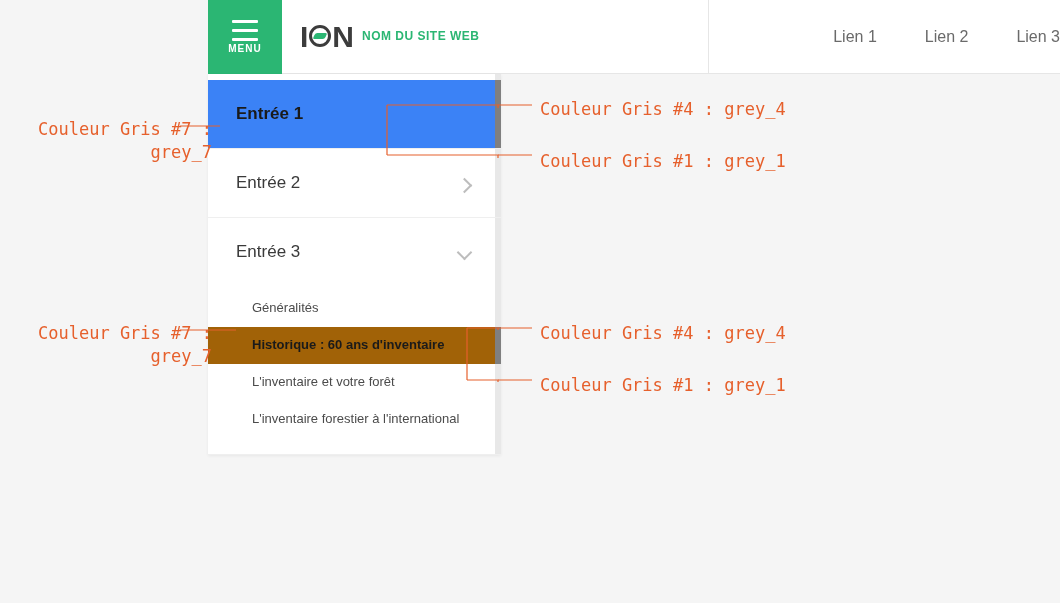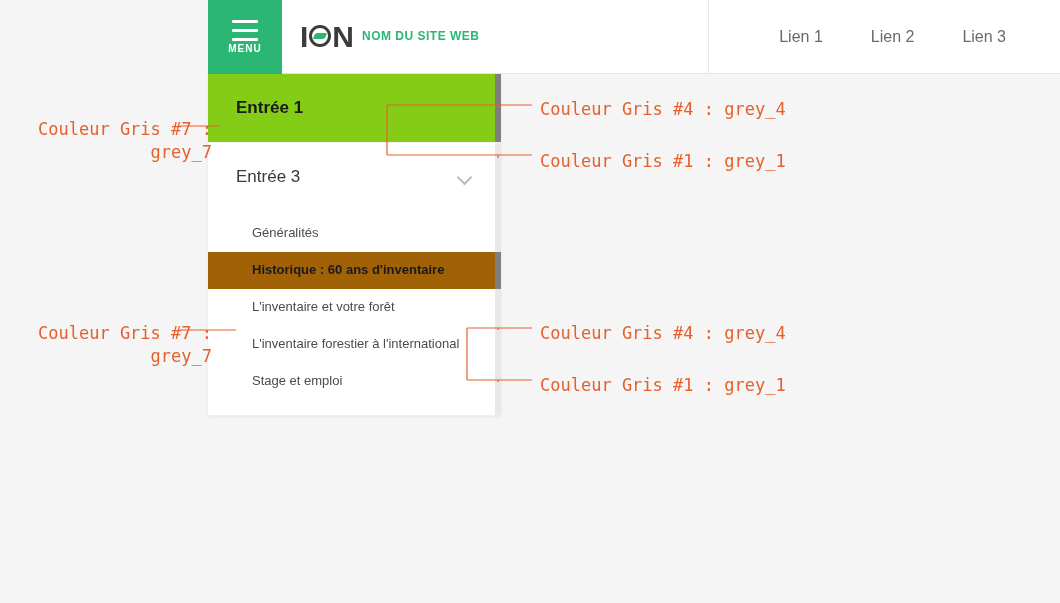--- a/index.html
+++ b/index.html
@@ -87,21 +87,20 @@
     color: #2bb673;
     font-size: 12px;
     font-weight: 800;
     letter-spacing: 0.5px;
     line-height: 1.2;
   }
   .topnav {
     margin-left: auto;
     display: flex;
     gap: 48px;
-    padding-right: 54px;
   }
   .topnav a {
     color: #6a6a6a;
     text-decoration: none;
     font-size: 16px;
     cursor: pointer;
   }
   .header-divider {
     position: absolute;
     left: 500px;
@@ -136,22 +135,23 @@
     align-items: center;
     justify-content: space-between;
     padding: 0 28px;
     height: 68px;
     font-size: 17px;
     color: #3a3a3a;
     cursor: pointer;
   }
   .section.active > .section-head {
     font-weight: 700;
-    background: #84cc16;
+    background: #3b82f6;
     color: #1a1a1a;
+    margin-top: 6px;
   }
   .section.active .section-active-stripe {
     position: absolute;
     right: 0;
     top: 0;
     height: 68px;
     width: 6px;
     background: #7f7f7f;
   }
   .chevron {
@@ -258,43 +258,46 @@
 <div class="panel">
   <div class="panel-right-stripe"></div>
 
   <div class="section active">
     <div class="section-head">
       <span>Entrée 1</span>
     </div>
     <div class="section-active-stripe"></div>
   </div>
 
+  <div class="section">
+    <div class="section-head">
+      <span>Entrée 2</span>
+      <span class="chevron chevron-right"></span>
+    </div>
+  </div>
 
   <div class="section">
     <div class="section-head">
       <span>Entrée 3</span>
       <span class="chevron chevron-down"></span>
     </div>
     <div class="subitems">
       <div class="subitem">
         <span>Généralités</span>
       </div>
       <div class="subitem active">
         <span>Historique : 60 ans d'inventaire</span>
         <div class="subitem-stripe"></div>
       </div>
       <div class="subitem">
         <span>L'inventaire et votre forêt</span>
       </div>
       <div class="subitem">
         <span>L'inventaire forestier à l'international</span>
       </div>
-      <div class="subitem">
-        <span>Stage et emploi</span>
-      </div>
     </div>
   </div>
 </div>
 
 <div class="anno right-align" style="left:38px; top:118px;">Couleur Gris #7 :
 grey_7</div>
 <div class="anno right-align" style="left:38px; top:322px;">Couleur Gris #7 :
 grey_7</div>
 
 <div class="anno" style="left:540px; top:98px;">Couleur Gris #4 : grey_4</div>

